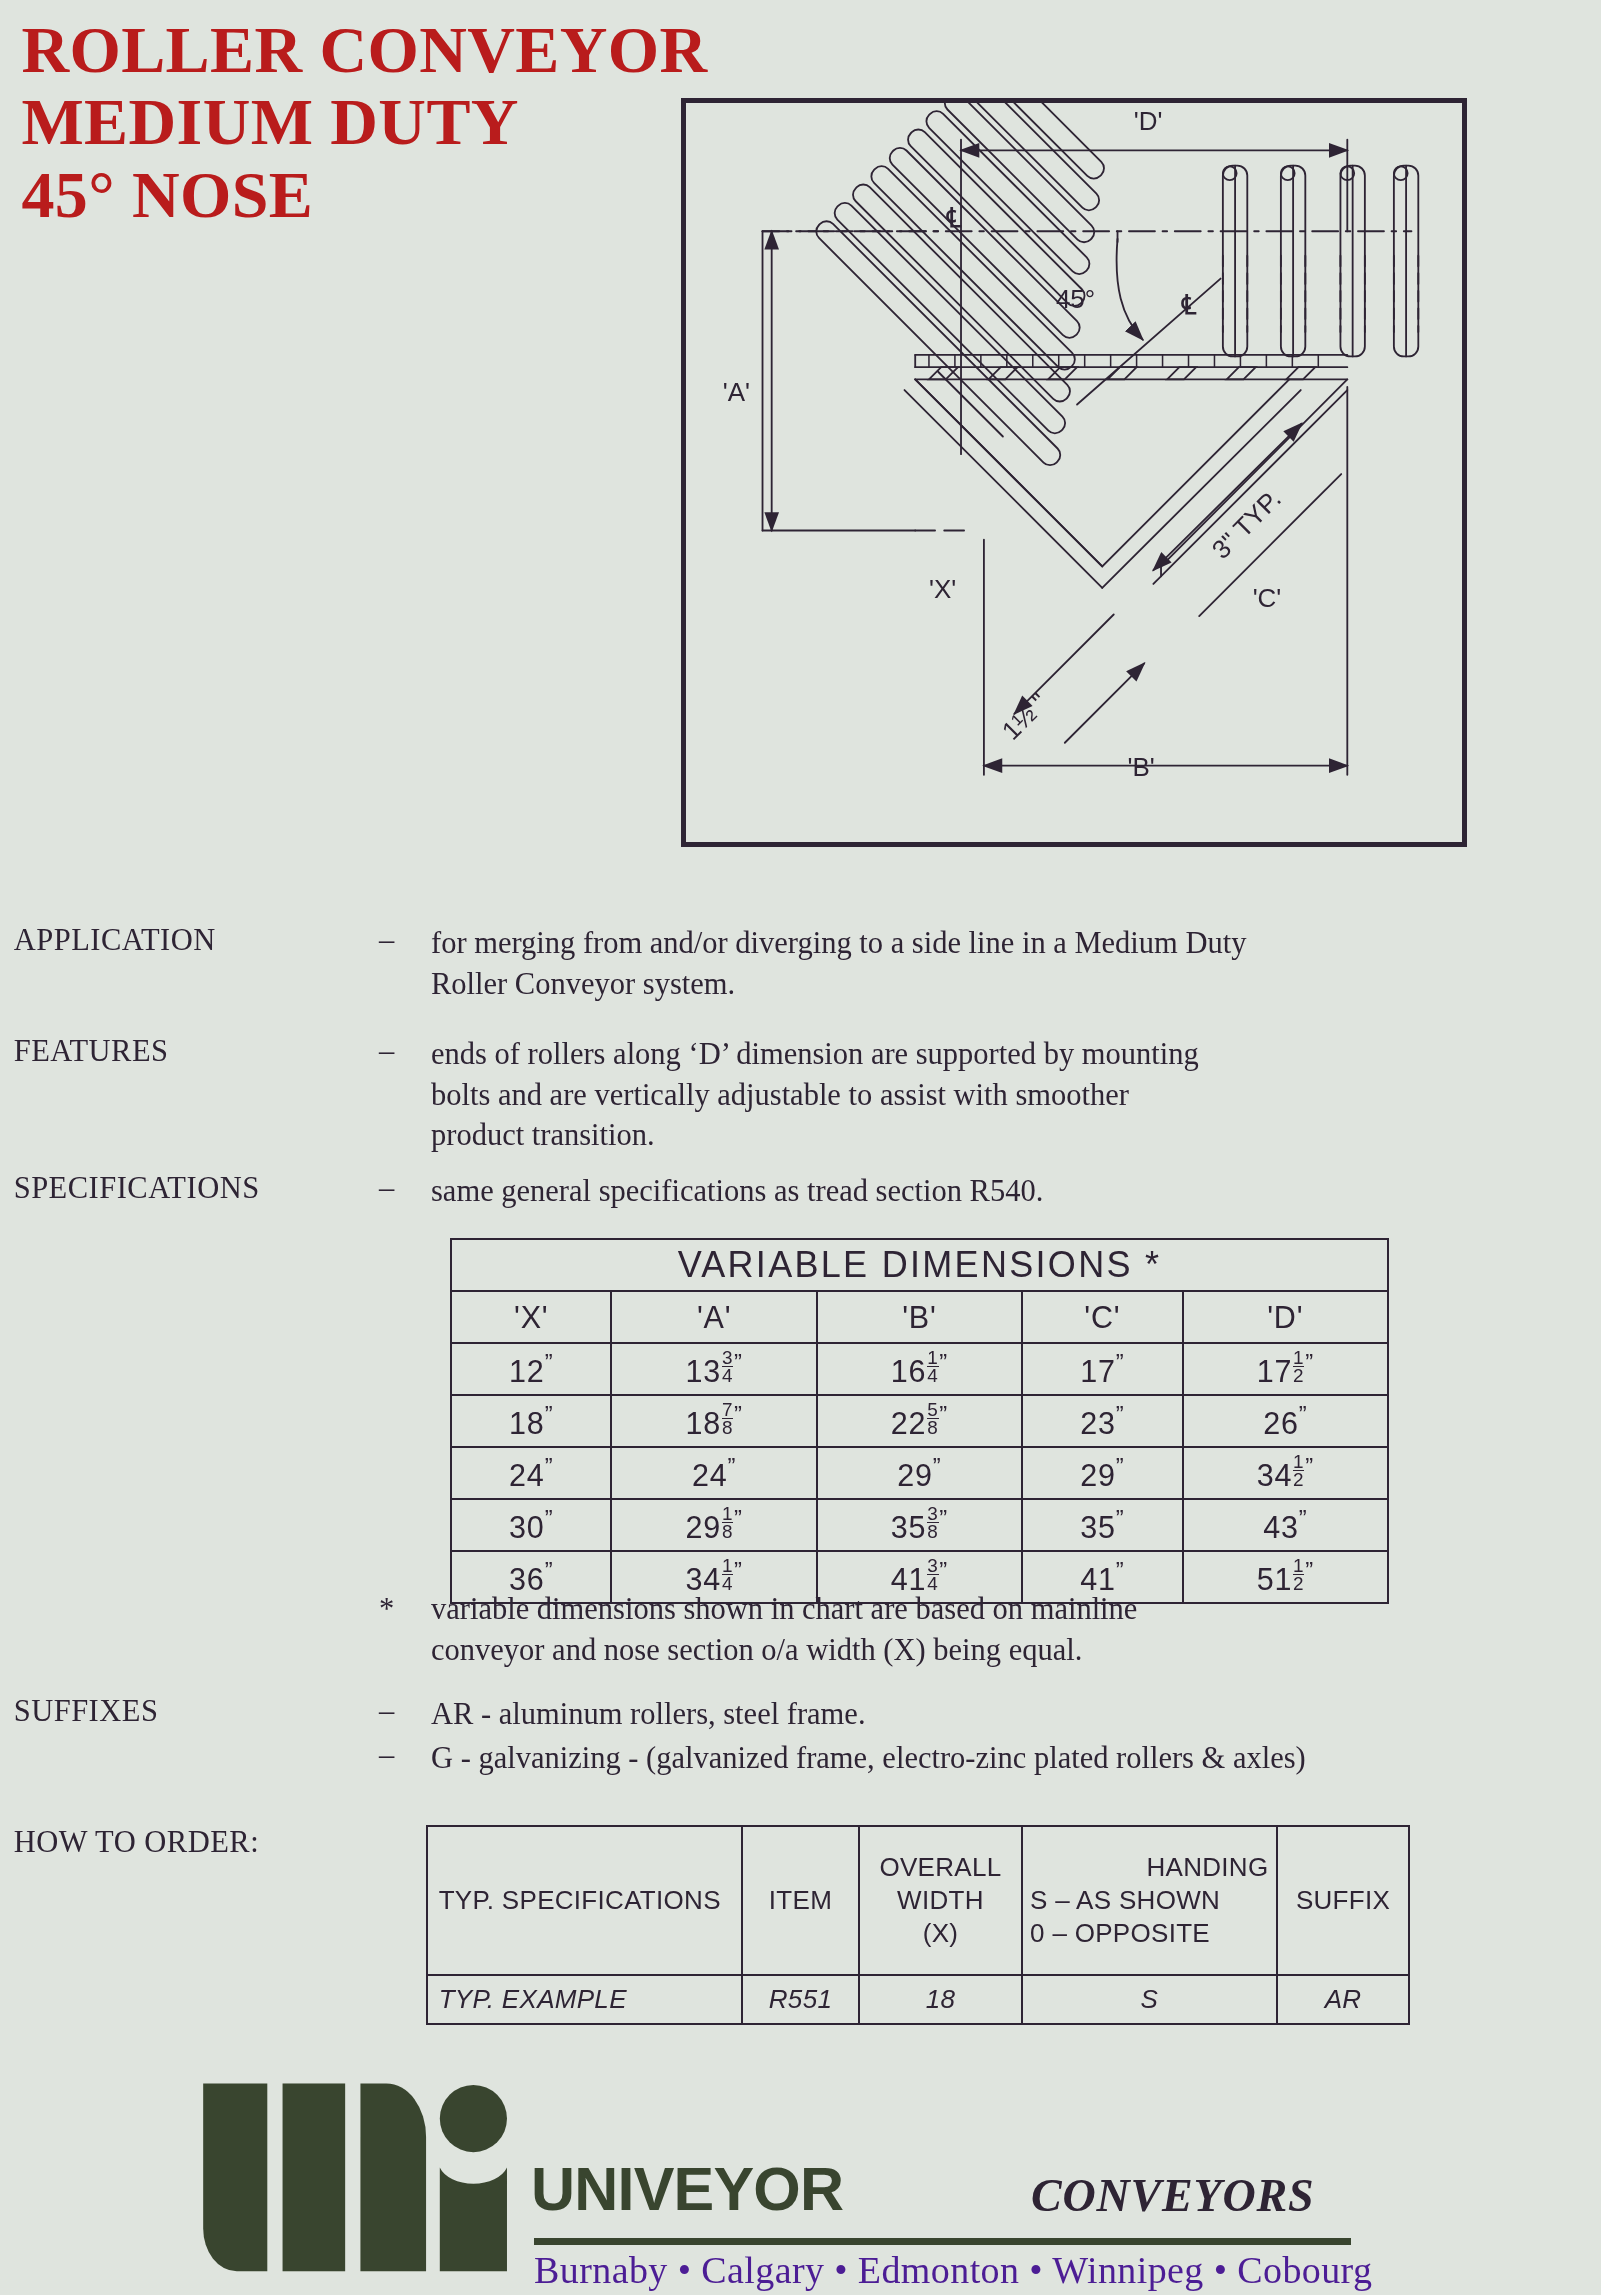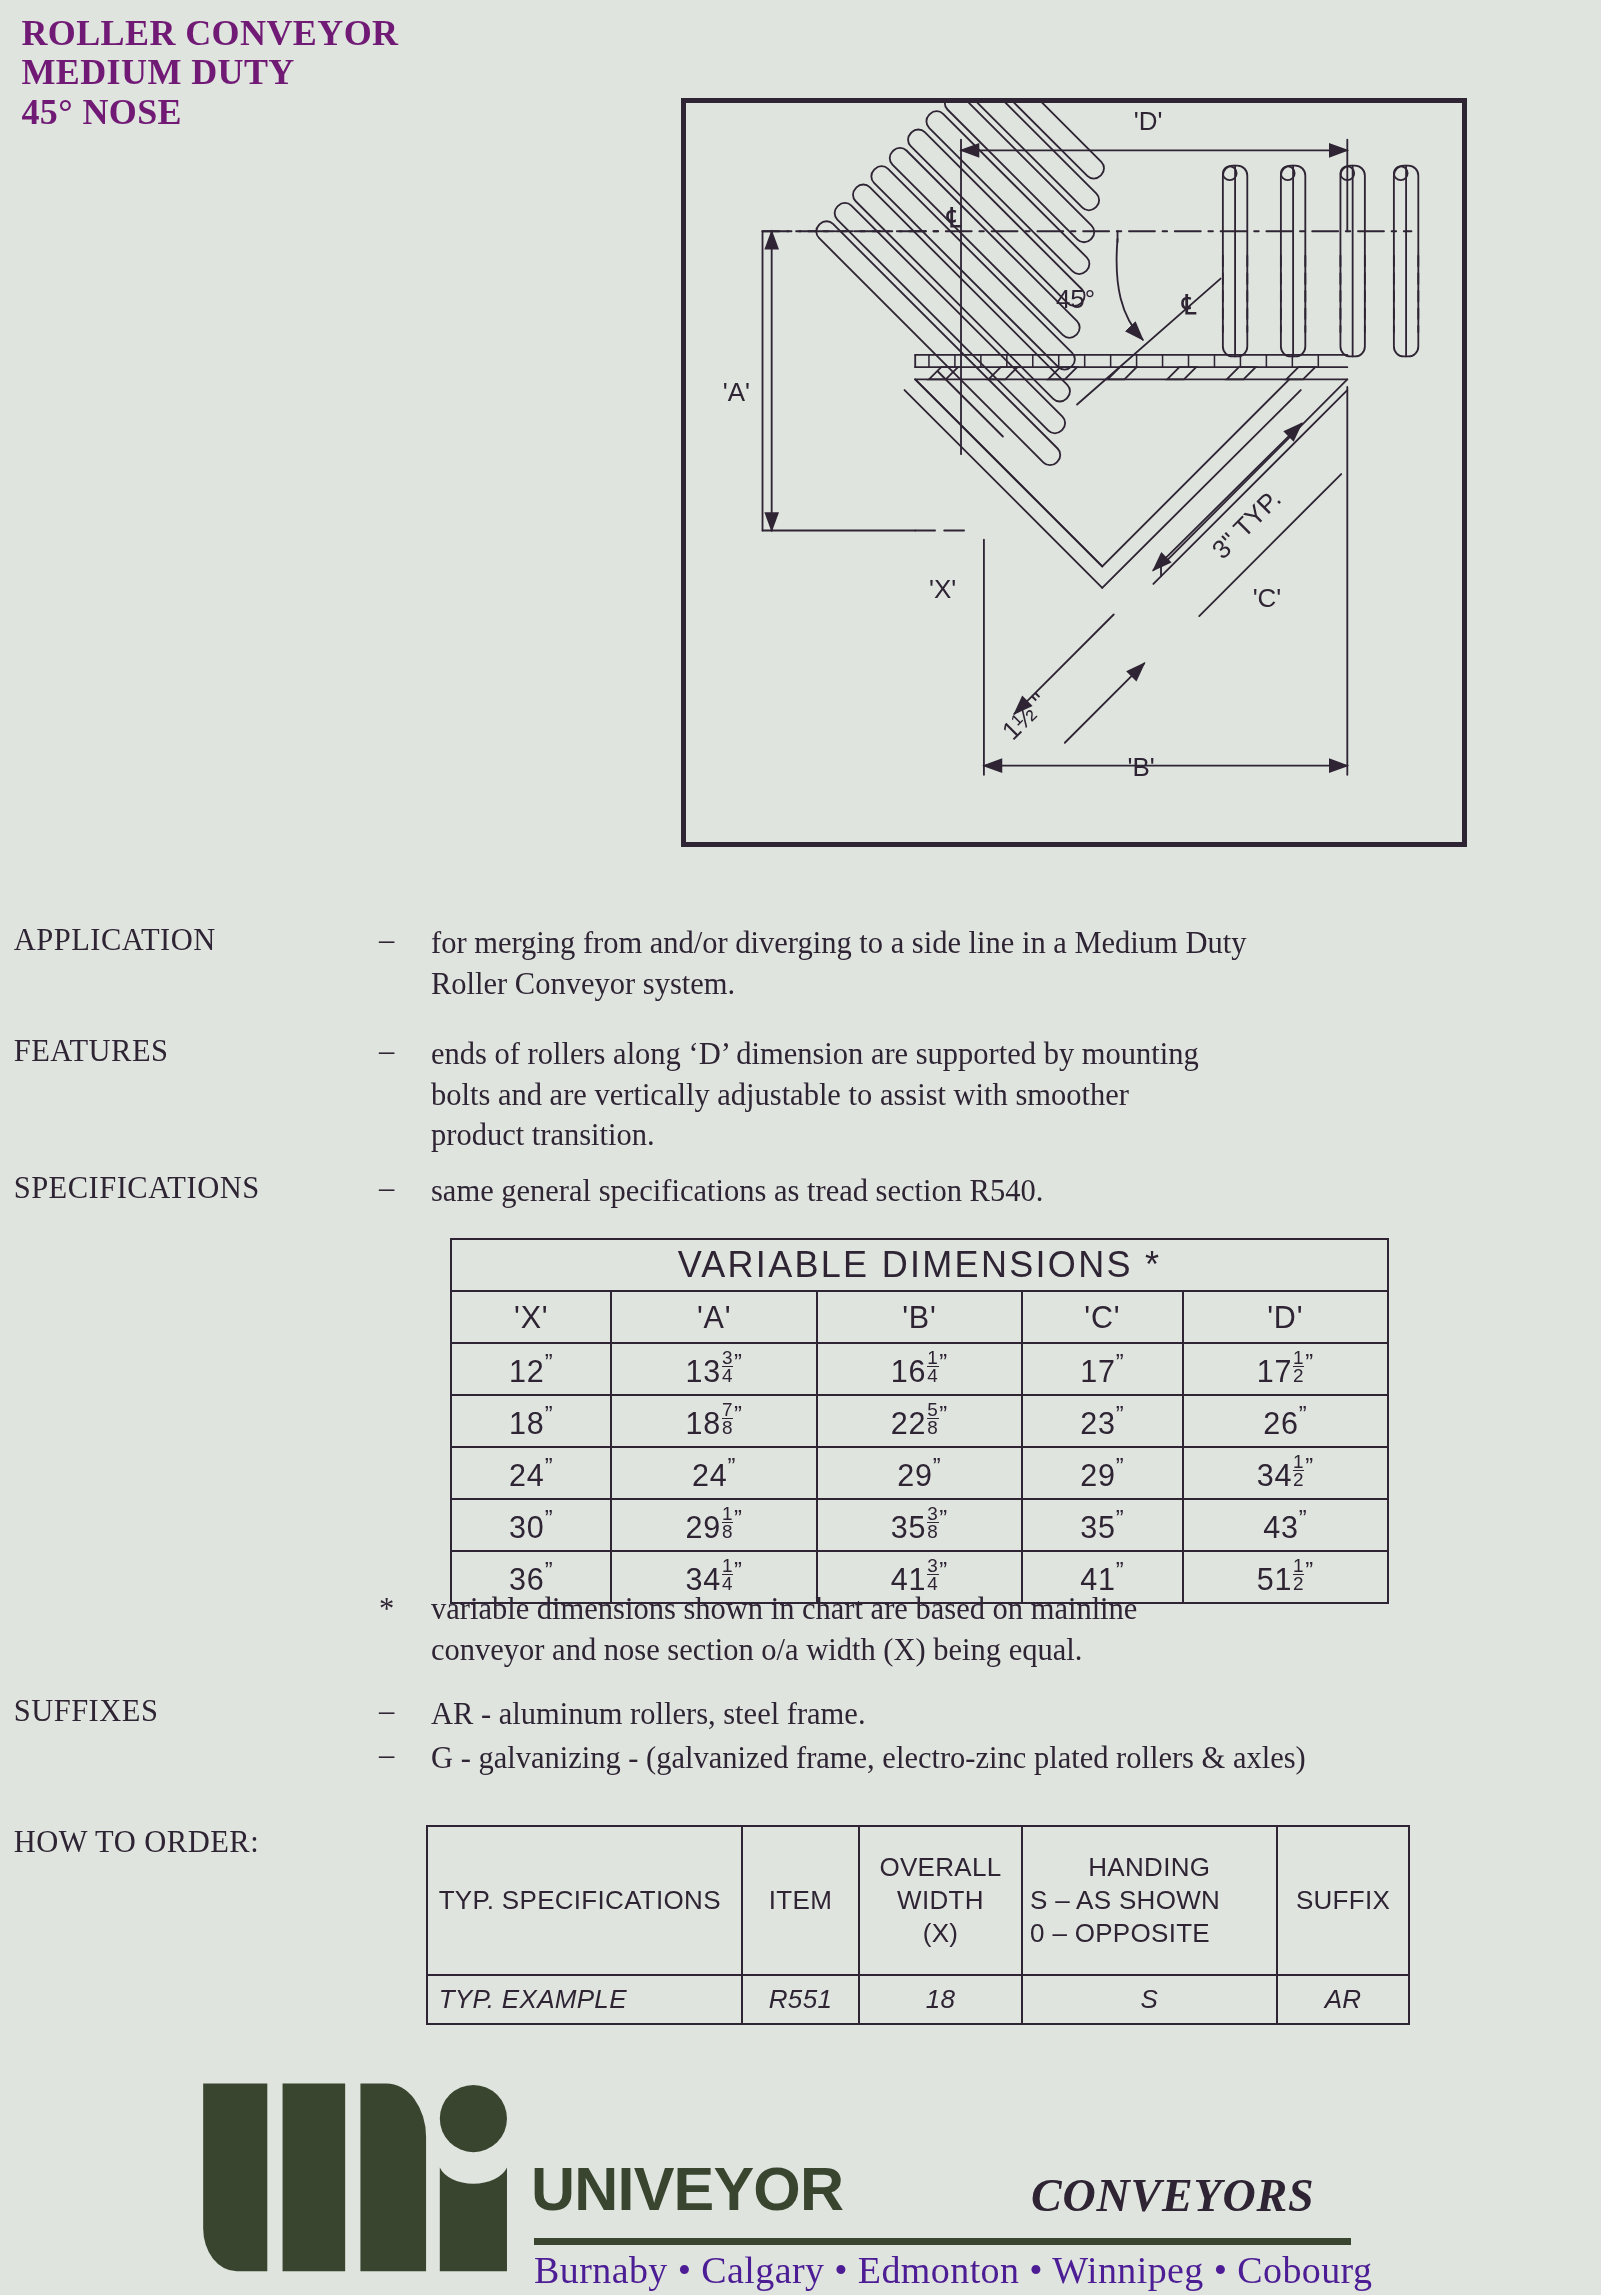--- a/index.html
+++ b/index.html
@@ -11,24 +11,24 @@
     position:relative;
     overflow:hidden;
   }
   .page{position:absolute;inset:0;}
 
   
   #title-block{position:absolute;left:21.4px;top:13.7px;width:656px;}
   #title-block .tline{
     font-family:"Liberation Serif", serif;
     font-weight:bold;
-    font-size:36px;
+    font-size:66px;
     line-height:1.10;
     letter-spacing:0.4px;
-    color:#701a75;
+    color:#b91c1c;
     white-space:nowrap;
   }
 
   
   #diagram-frame{
     position:absolute;left:681px;top:98px;width:786px;height:749px;
     border:5.3px solid #2e2434;background:#dfe4de;box-sizing:border-box;
   }
   #diagram-frame svg{display:block;width:100%;height:100%;}
 
@@ -85,21 +85,21 @@
   }
   #hto-table td{
     border:2.3px solid #2e2434;
     font-size:26px;padding:0 7.6px;text-align:center;letter-spacing:0.3px;
   }
   #hto-table .tall{height:147px;}
   #hto-table .short{height:47px;font-style:italic;}
   #hto-table .lft{text-align:left;padding-left:10.7px;}
   #hto-table .stack span{display:block;line-height:1.28;}
   #hto-table .handing span{display:block;line-height:1.28;text-align:left;}
-  #hto-table .handing .ttl{text-align:center;}
+  #hto-table .handing .ttl{text-align:right;}
 
   
   #logo{position:absolute;left:197px;top:2056px;width:1282px;height:229px;}
   #logo-mark{position:absolute;left:0;top:0;width:336px;height:229px;}
   #logo-mark svg{display:block;width:100%;height:100%;}
   #logo-text{position:absolute;left:334px;top:0;width:946px;height:229px;}
   #uni-word{
     position:absolute;left:0;top:98px;
     font-family:"Liberation Sans", sans-serif;
     font-weight:bold;font-size:61px;letter-spacing:-0.8px;

